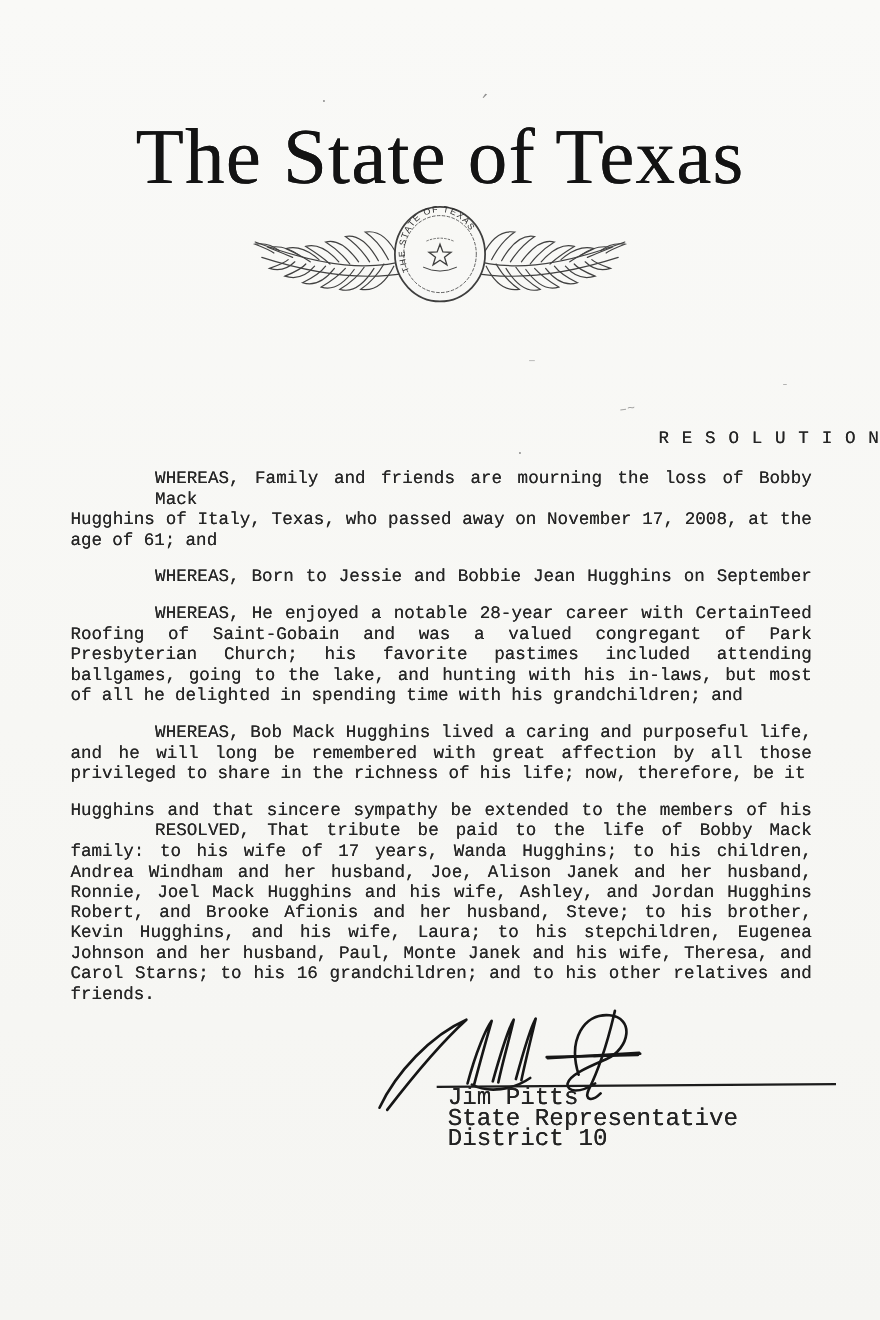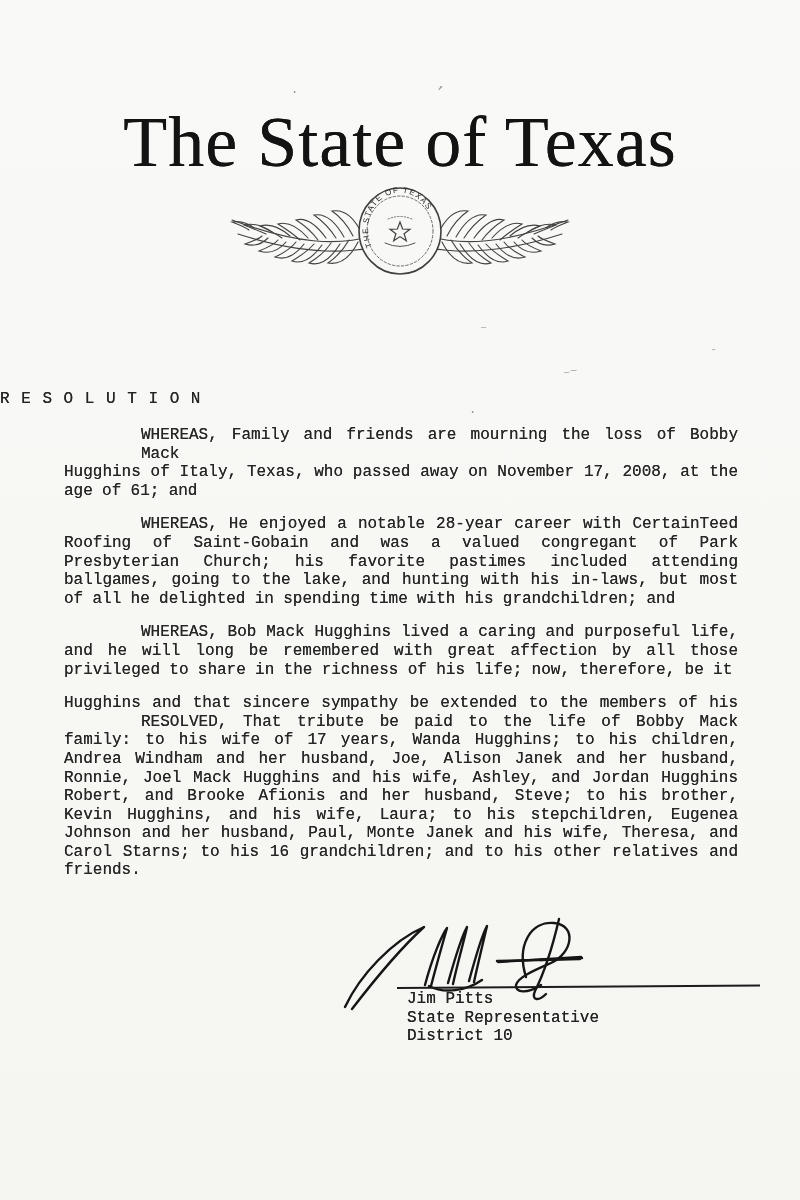--- a/index.html
+++ b/index.html
@@ -28,21 +28,21 @@
   }
   
   .seal-wrap{
     position:absolute;top:186px;left:50%;
     transform:translateX(-50%);
     width:360px;height:92px;
   }
   
   .res-heading{
     position:absolute;top:390px;left:0;width:800px;
-    text-align:left;
+    text-align:right;
     font-size:16px;letter-spacing:1px;
     color:#242424;
     text-shadow:0 0 .5px #333;
   }
   
   .body-text{
     position:absolute;top:426px;left:64px;width:674px;
     font-size:16px;line-height:18.6px;
     color:#262626;
     text-shadow:0 0 .5px #3a3a3a;
@@ -53,21 +53,21 @@
     text-align:justify;
     text-align-last:justify;
     word-spacing:-0.02em;
   }
   .tline.last{text-align:left;text-align-last:left;}
   .tline.first{padding-left:77px;}
   
   .sig-svg{position:absolute;top:915px;left:330px;width:460px;height:100px;}
   .sig-block{
     position:absolute;top:990px;left:407px;
-    font-size:16px;line-height:18.5px;
+    font-size:22px;line-height:18.5px;
     color:#232323;
     text-shadow:0 0 .5px #333;
   }
   
   .artifact{position:absolute;color:#6f6f6f;opacity:.75;font-size:12px;line-height:12px;}
 </style>
 </head>
 <body>
 
 <div class="page">
@@ -111,20 +111,21 @@
 
   <div class="res-heading">R E S O L U T I O N</div>
 
   <div class="body-text">
       <div class="para">
         <div class="tline first">WHEREAS, Family and friends are mourning the loss of Bobby Mack</div>
         <div class="tline">Hugghins of Italy, Texas, who passed away on November 17, 2008, at the</div>
         <div class="tline last">age of 61; and</div>
       </div>
       <div class="para">
+        <div class="tline first">WHEREAS, Born to Jessie and Bobbie Jean Hugghins on September</div>
       </div>
       <div class="para">
         <div class="tline first">WHEREAS, He enjoyed a notable 28-year career with CertainTeed</div>
         <div class="tline">Roofing of Saint-Gobain and was a valued congregant of Park</div>
         <div class="tline">Presbyterian Church; his favorite pastimes included attending</div>
         <div class="tline">ballgames, going to the lake, and hunting with his in-laws, but most</div>
         <div class="tline last">of all he delighted in spending time with his grandchildren; and</div>
       </div>
       <div class="para">
         <div class="tline first">WHEREAS, Bob Mack Hugghins lived a caring and purposeful life,</div>

